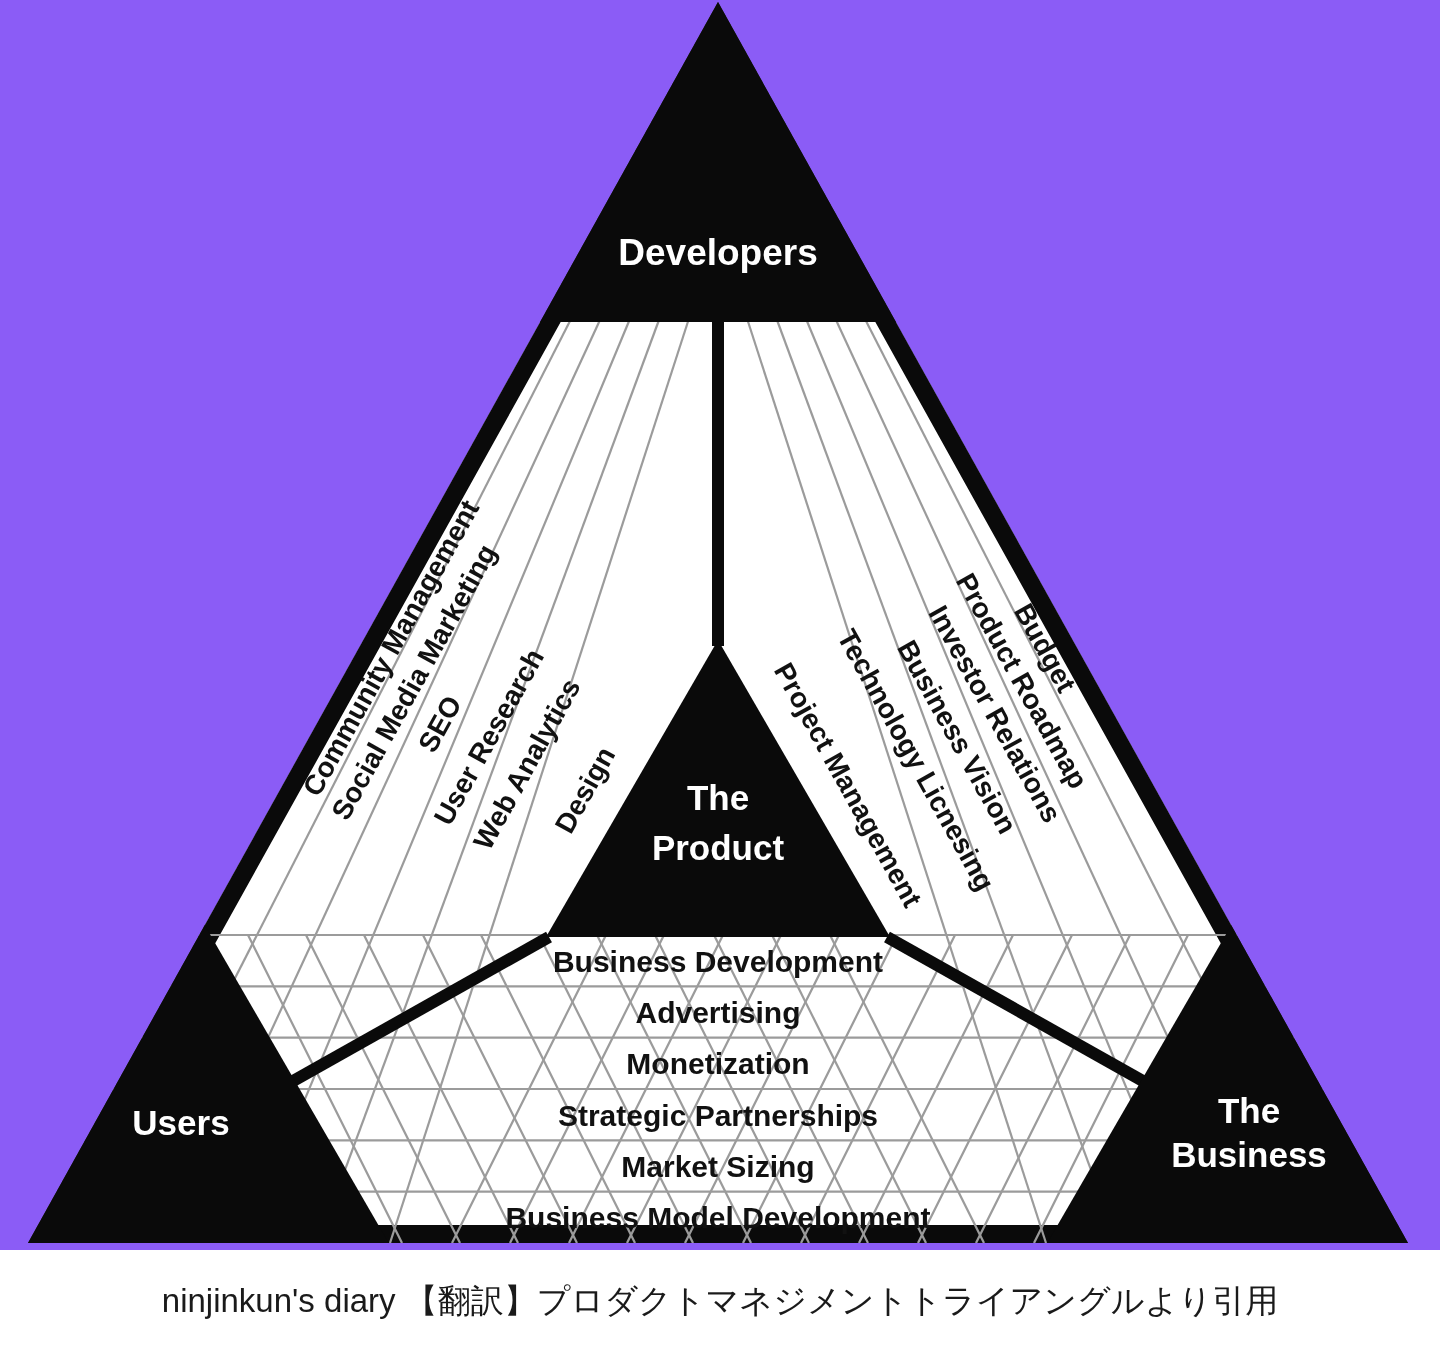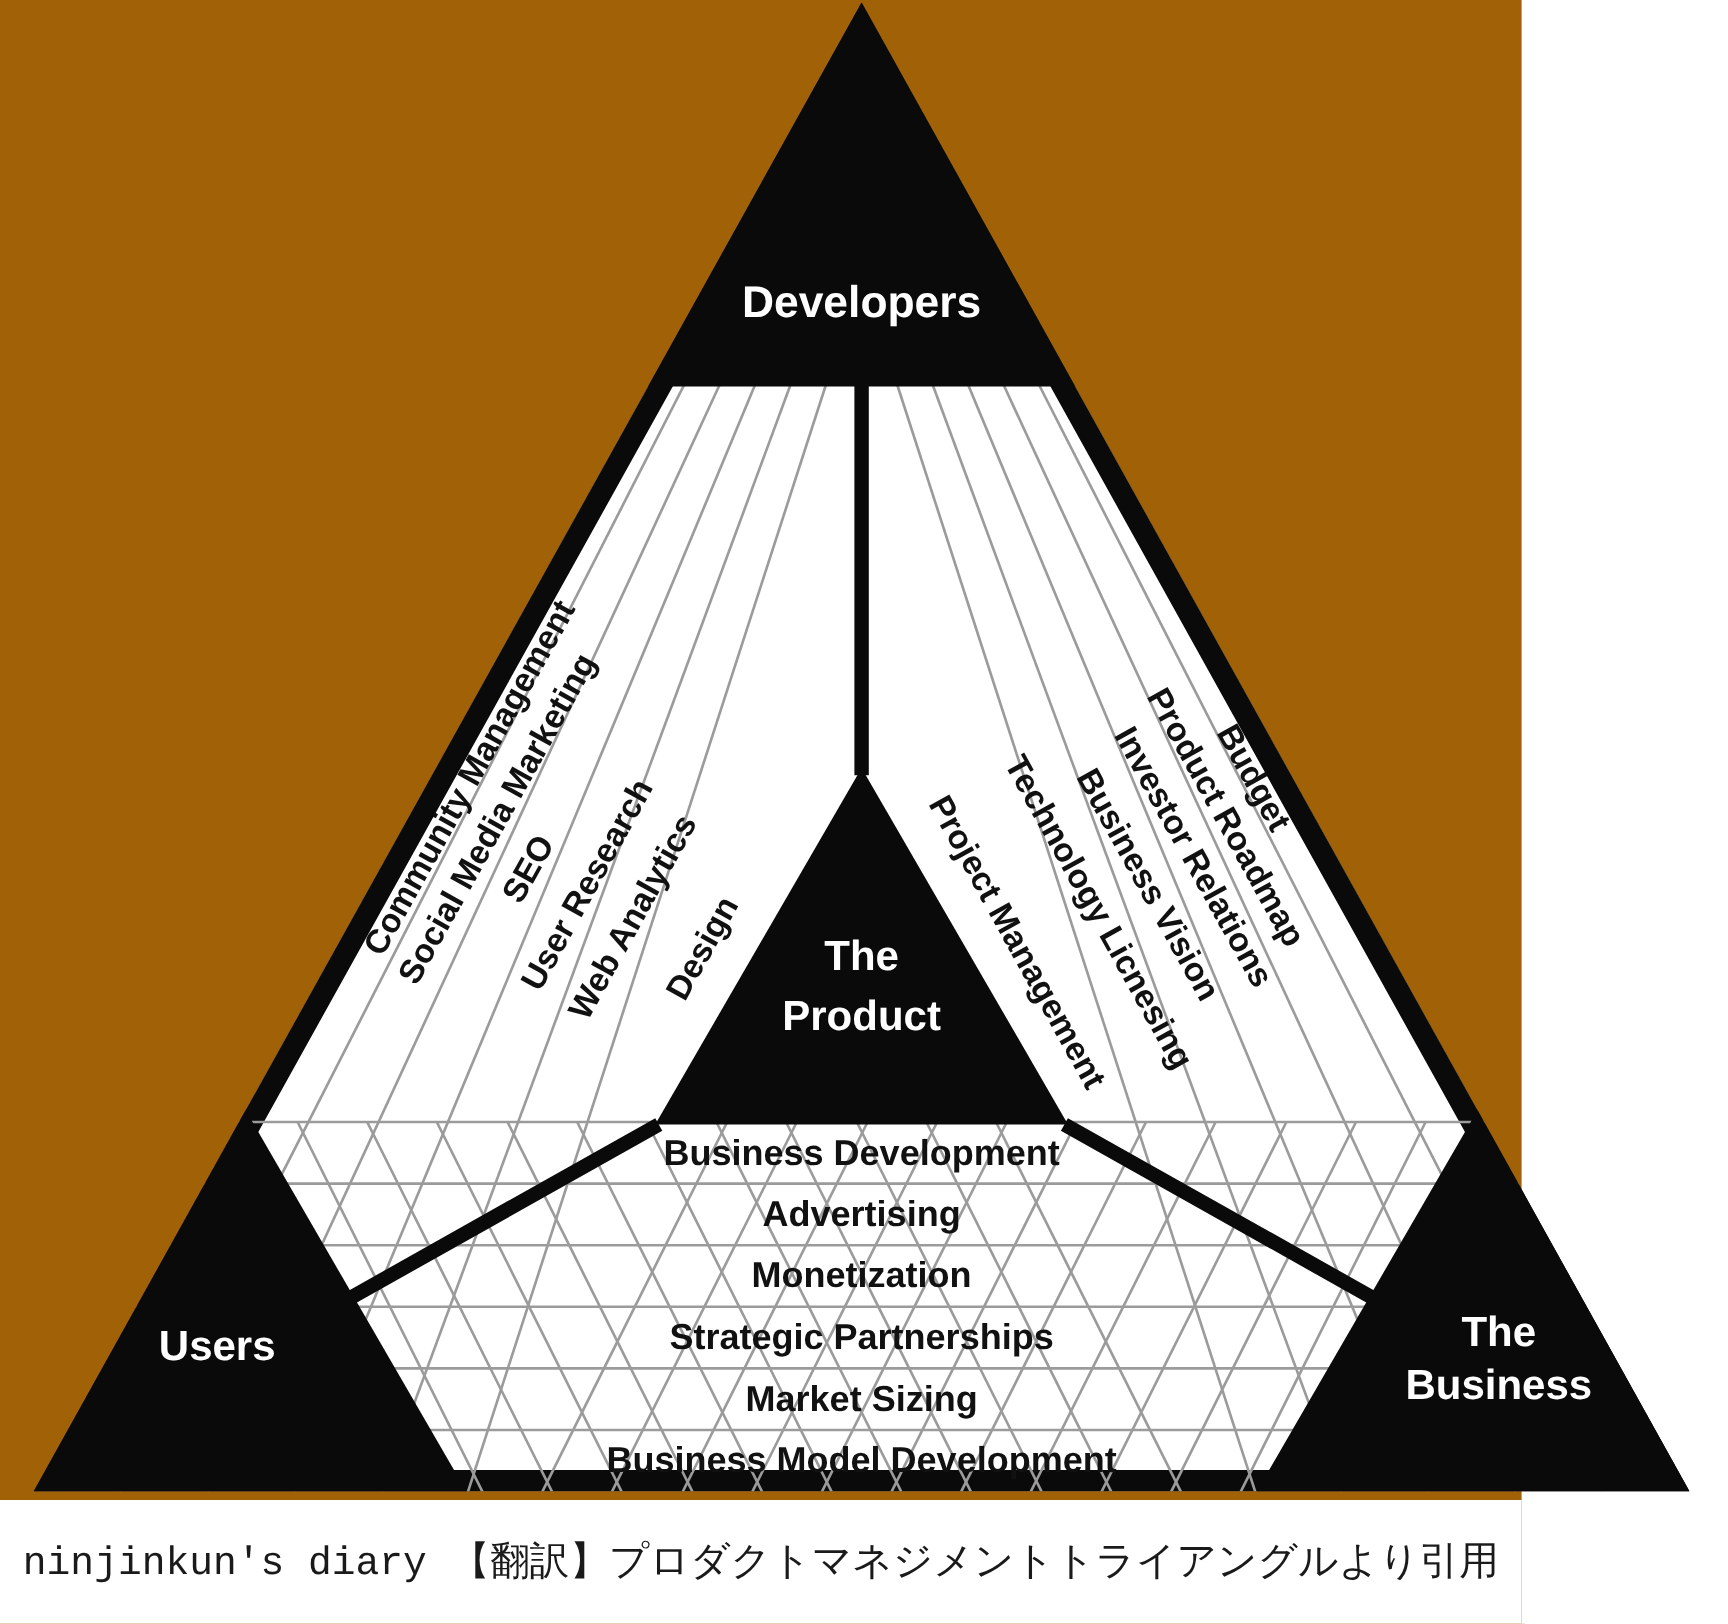--- a/index.html
+++ b/index.html
@@ -6,23 +6,23 @@
     margin: 0;
     padding: 0;
     background: #ffffff;
     width: 1440px;
     height: 1353px;
     overflow: hidden;
     font-family: "Liberation Sans", sans-serif;
   }
   .stage {
     position: relative;
-    width: 1268px;
+    width: 1440px;
     height: 1353px;
-    background: #a16207;
+    background: #8b5cf6;
   }
   svg { display: block; }
   .band-text {
     font-family: "Liberation Sans", sans-serif;
     font-weight: 700;
     font-size: 28px;
     fill: #111111;
   }
   .bottom-text {
     font-family: "Liberation Sans", sans-serif;
@@ -33,21 +33,21 @@
   .corner-text {
     font-family: "Liberation Sans", sans-serif;
     font-weight: 700;
     fill: #ffffff;
   }
   .caption {
     height: 103px;
     display: flex;
     align-items: center;
     justify-content: center;
-    font-family: Liberation Mono, monospace;
+    font-family: Liberation Sans, sans-serif;
     font-size: 33px;
     color: #1a1a1a;
     background: #ffffff;
   }
 </style>
 </head>
 <body>
 
 <div class="stage">
 

